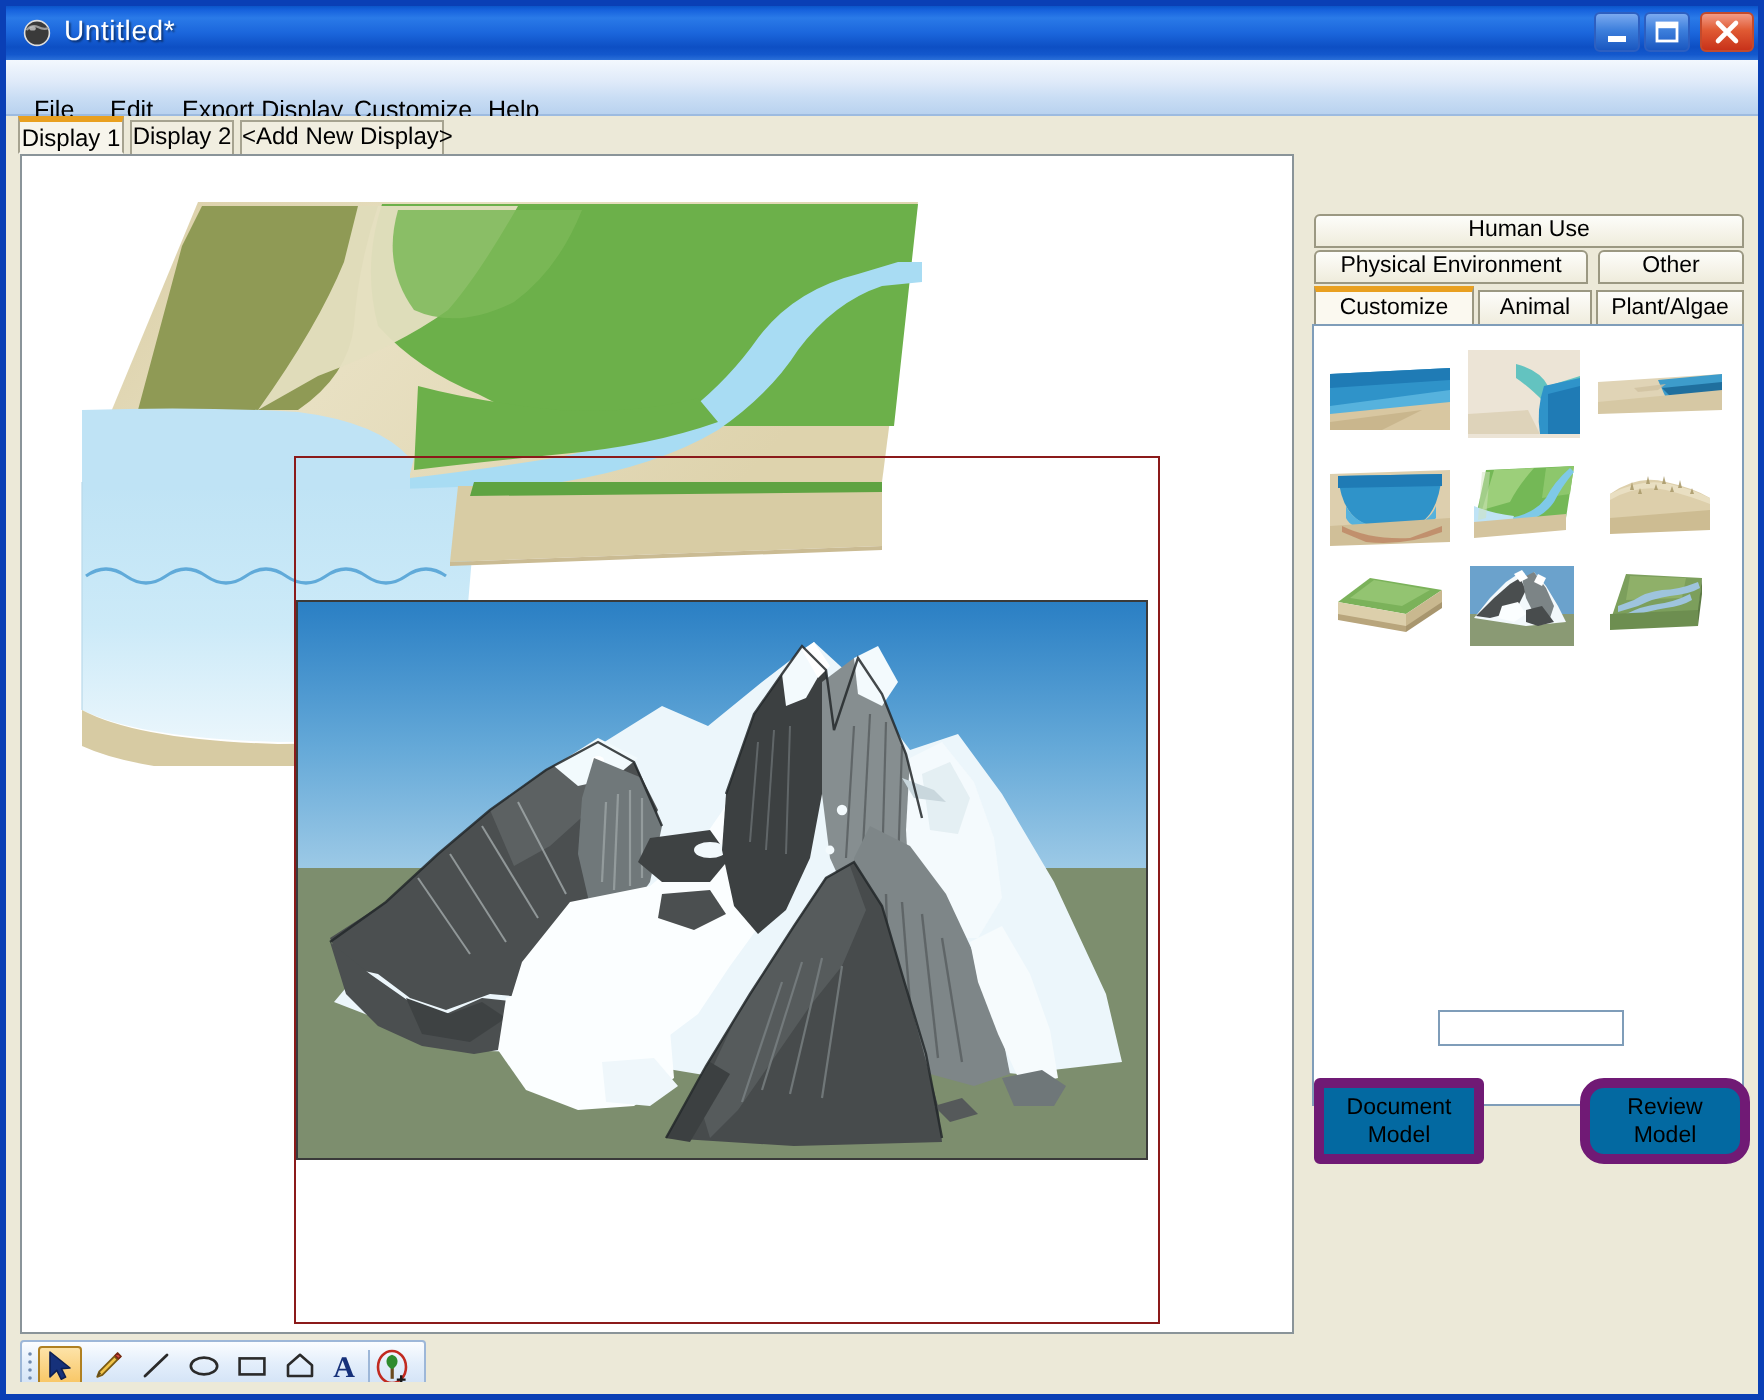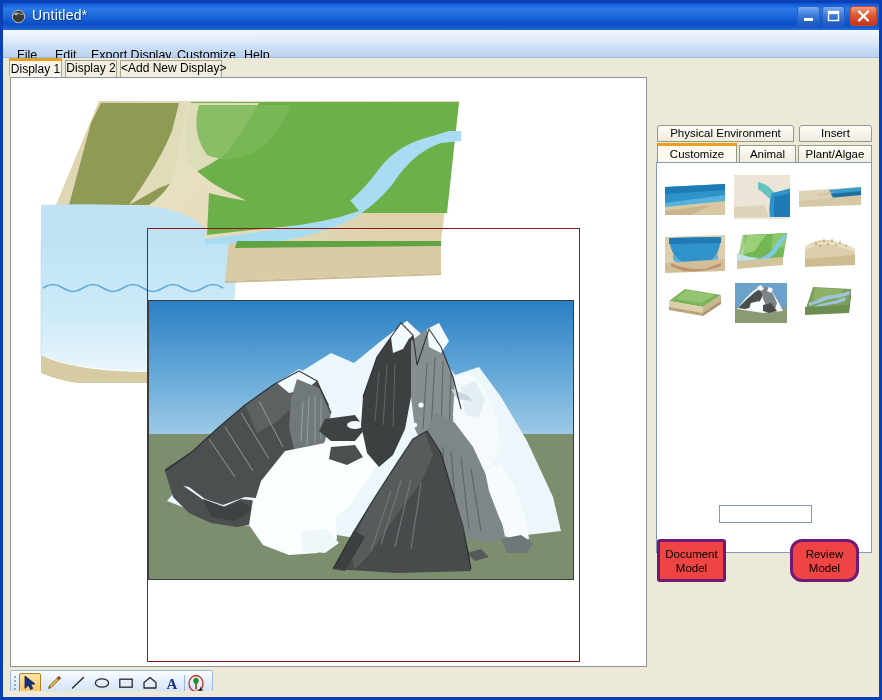--- a/index.html
+++ b/index.html
@@ -257,23 +257,23 @@
     border: 1px solid #7f9db9;
     box-sizing: border-box;
     font-size: 11px;
     padding: 1px 3px;
     font-family: "Liberation Sans", sans-serif;
     outline: none;
   }
   .panel-btn {
     position: absolute;
     top: 462px;
-    width: 69px; height: 43px;
-    background: #ef4444;
-    border: 3px solid #701a75;
+    width: 85px; height: 43px;
+    background: #0369a1;
+    border: 5px solid #701a75;
     border-radius: 3px;
     box-sizing: border-box;
     font-size: 11.5px;
     line-height: 14px;
     text-align: center;
     cursor: pointer;
     color: #000;
     font-family: "Liberation Sans", sans-serif;
     display: flex;
     align-items: center;
@@ -577,24 +577,25 @@
         <path d="M13.6,13.6 L13.6,18 M11.4,15.8 L15.8,15.8" stroke="#1a1a1a" stroke-width="1.2"></path>
       </svg>
     </div>
   </div>
 
   <div id="statusstrip"></div>
 
   <div id="rightpanel">
 
 
+    <div class="cat-tab row-top" style="left:4px;top:30px;width:215px;height:17px;line-height:15px">Human Use</div>
 
     <div class="cat-tab row-top" style="left:4px;top:48px;width:137px;height:17px;line-height:15px">Physical Environment</div>
 
-    <div class="cat-tab row-top" style="left:146px;top:48px;width:73px;height:17px;line-height:15px">Insert</div>
+    <div class="cat-tab row-top" style="left:146px;top:48px;width:73px;height:17px;line-height:15px">Other</div>
 
     <div class="cat-tab active" style="left:4px;top:66px;width:80px;height:21px;line-height:16px">Customize</div>
 
     <div class="cat-tab" style="left:86px;top:68px;width:57px;height:19px;line-height:17px">Animal</div>
 
     <div class="cat-tab" style="left:145px;top:68px;width:74px;height:19px;line-height:17px">Plant/Algae</div>
 
     <div id="icon-listbox">
 
       <div class="icon-cell" style="left:8px;top:18px">

